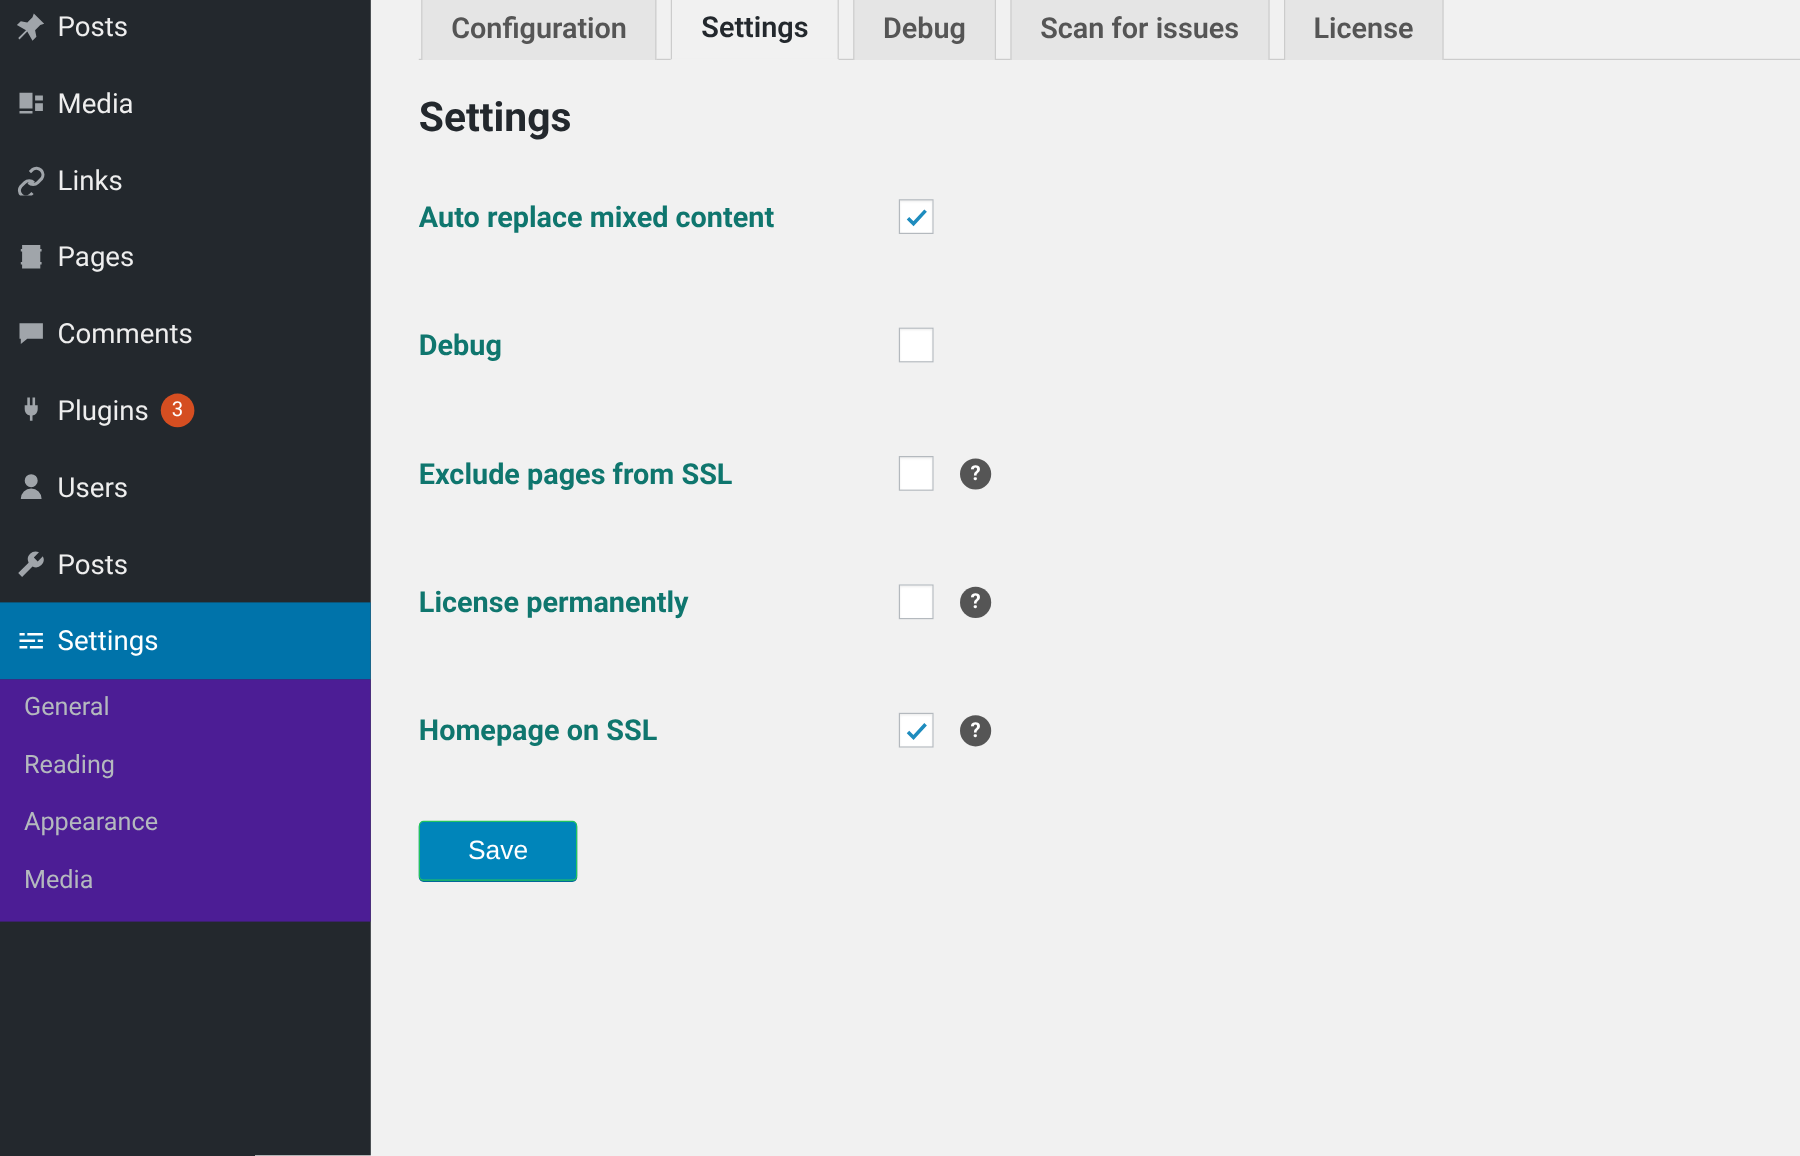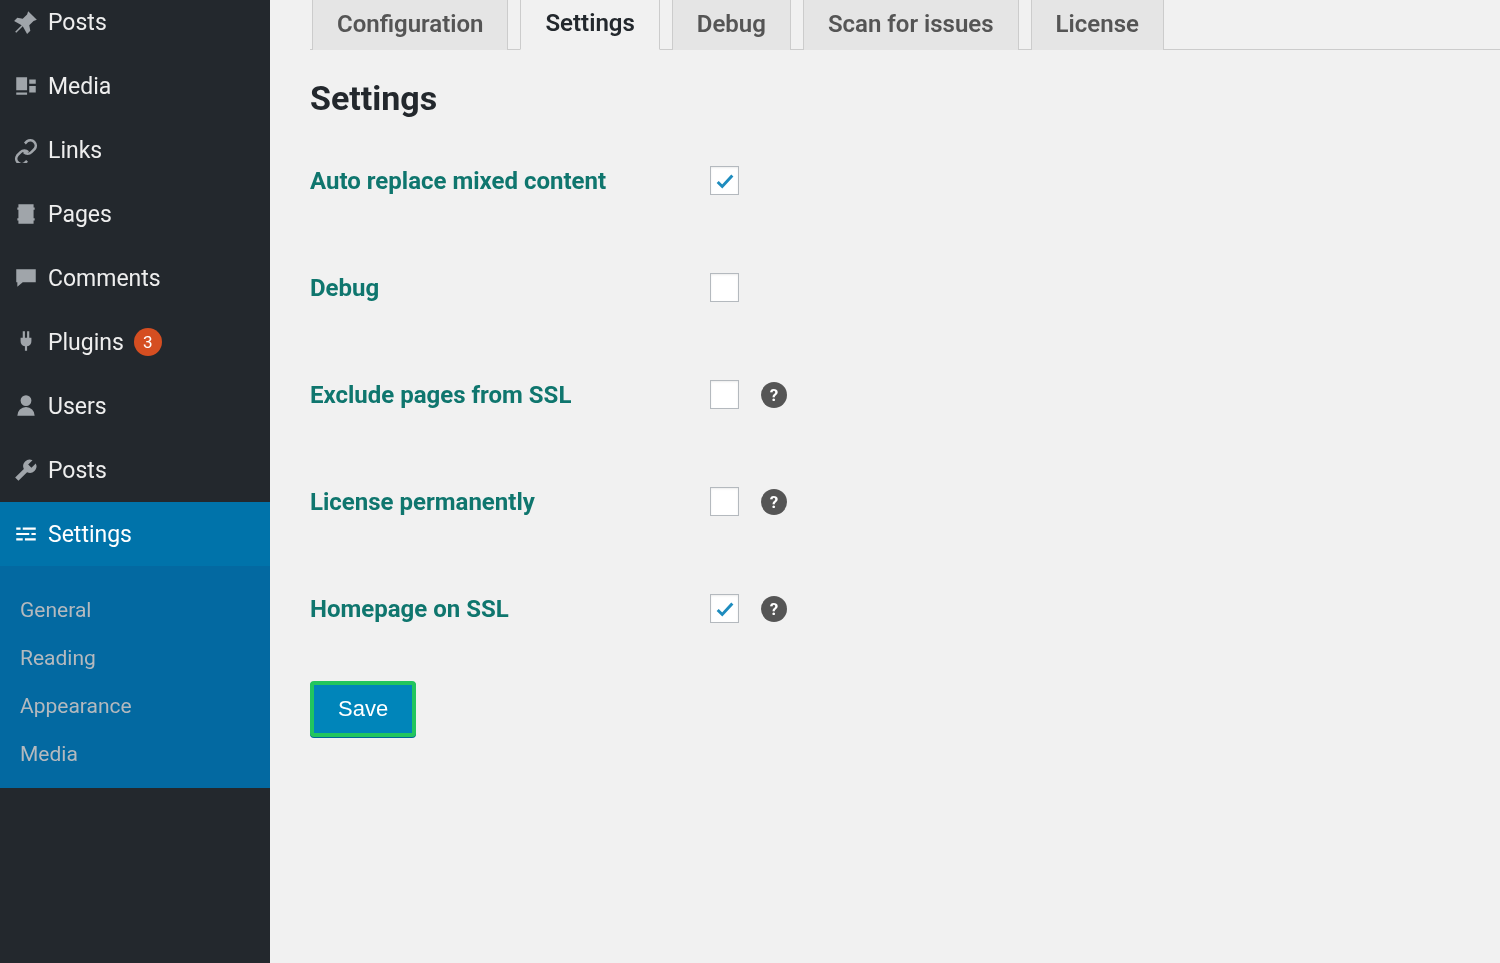--- a/index.html
+++ b/index.html
@@ -10,21 +10,21 @@
     color: #23282d;
     overflow: hidden;
   }
   .app {
     display: flex;
     width: 100%;
     height: 100vh;
   }
   
   .sidebar {
-    width: 270px;
+    width: 309px;
     background: #23282d;
     color: #eee;
     flex-shrink: 0;
     overflow: hidden;
   }
   .menu {
     list-style: none;
   }
   .menu-item {
     display: flex;
@@ -74,22 +74,22 @@
     height: 28px;
     border-radius: 14px;
     background: #d54e21;
     color: #fff;
     font-size: 17px;
     margin-left: 10px;
     padding: 0 6px;
   }
   .submenu {
     list-style: none;
-    background: #0369a1;
-    padding: 20px 0 10px 0;
+    background: #4c1d95;
+    padding: 0 0 10px 0;
   }
   .submenu-item {
     padding: 12px 12px 12px 20px;
     font-size: 21px;
     color: #b4b9be;
     cursor: pointer;
   }
   
   .main {
     flex: 1;
@@ -167,24 +167,24 @@
     color: #ffffff;
     display: inline-flex;
     align-items: center;
     justify-content: center;
     font-size: 17px;
     font-weight: 700;
     cursor: pointer;
   }
   .save-btn {
     background: #0085ba;
-    border: 4px solid #22c55e;
+    border: 1px solid #22c55e;
     color: #ffffff;
     font-size: 22px;
-    padding: 11px 24px;
+    padding: 11px 40px;
     border-radius: 4px;
     cursor: pointer;
     box-shadow: 0 1px 0 #006799;
     margin-top: -22px;
   }
 </style>
 </head>
 <body>
 
 <svg width="0" height="0" style="position:absolute">

